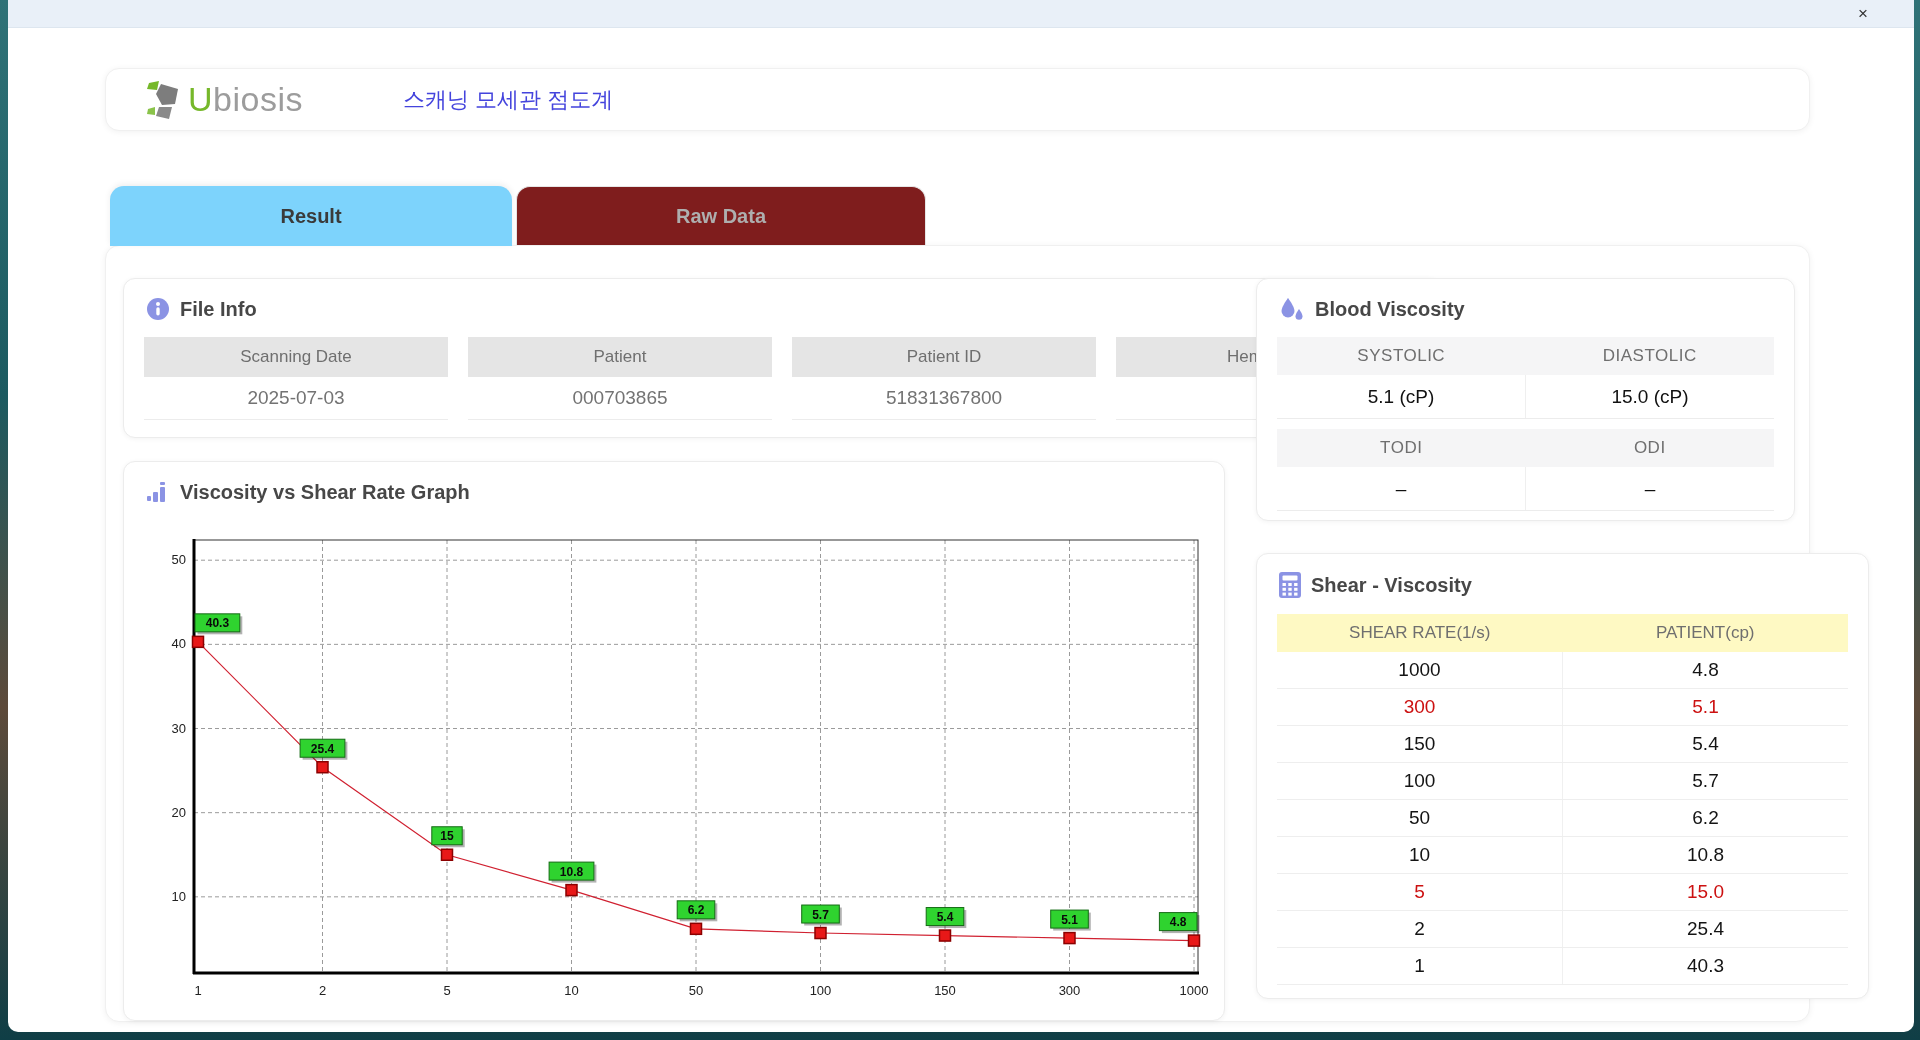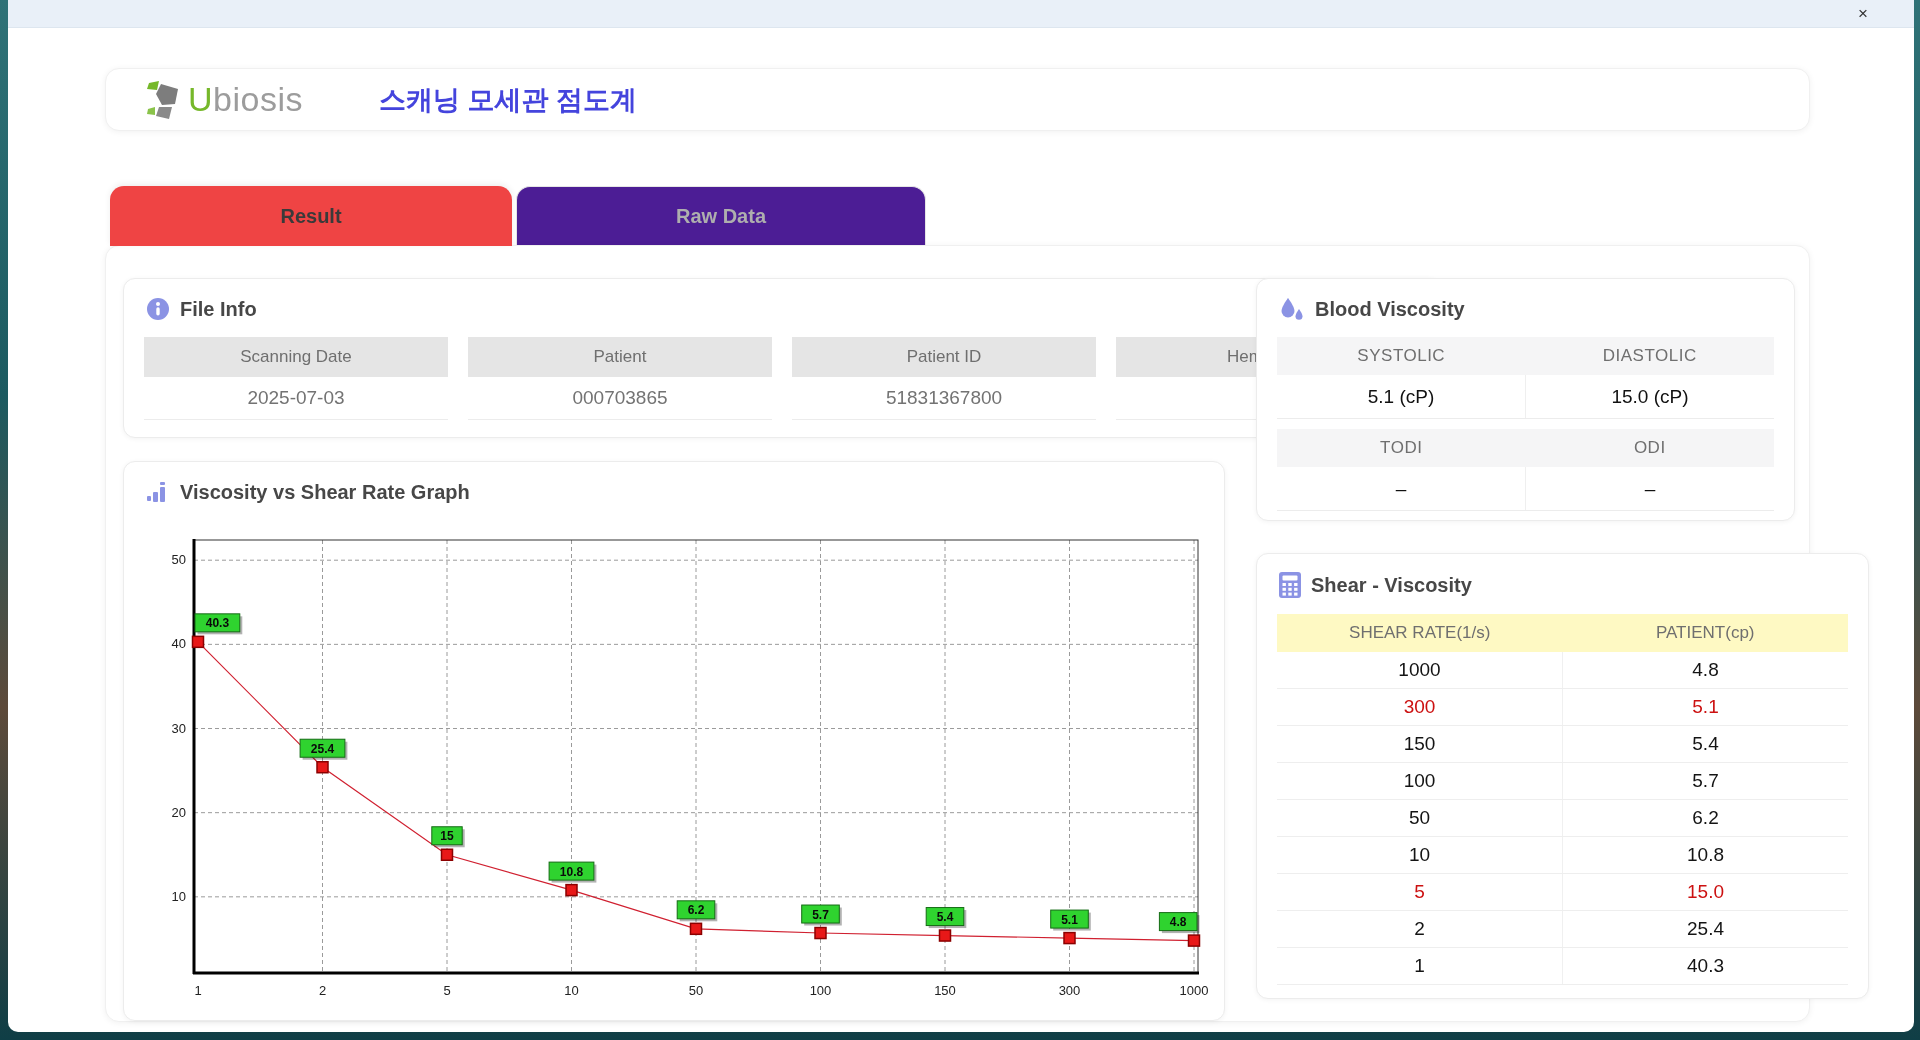--- a/index.html
+++ b/index.html
@@ -17,28 +17,28 @@
   .card { position:absolute; background:#fff; border:1px solid #f0f0f0; border-radius:14px;
     box-shadow:0 1px 6px rgba(0,0,0,0.06); }
 
   
   .header-card { left:97px; top:68px; width:1705px; height:63px; display:flex; align-items:center; }
   .logo-wrap { display:flex; align-items:center; margin-left:36px; }
   .logo-mark { width:42px; height:40px; }
   .brand { font-size:34px; font-weight:500; letter-spacing:0.5px; margin-left:4px; }
   .brand .u { color:#76b82a; }
   .brand .rest { color:#9c9c9c; }
-  .app-title { margin-left:76px; font-size:27px; font-weight:bold; color:#4444dd; }
+  .app-title { margin-left:100px; font-size:22px; font-weight:normal; color:#4444dd; }
 
   
   .tab { position:absolute; top:186px; height:60px; border-radius:14px 14px 0 0;
     display:flex; align-items:center; justify-content:center; font-size:20px; font-weight:bold; cursor:pointer; }
-  .tab-result { left:102px; width:402px; background:#ef4444; color:#3a3a3a;
+  .tab-result { left:102px; width:402px; background:#7dd3fc; color:#3a3a3a;
     box-shadow:0 -2px 6px rgba(0,0,0,0.07); z-index:3; }
-  .tab-rawdata { left:508px; width:410px; height:59px; background:#4c1d95; color:#aeaeae;
+  .tab-rawdata { left:508px; width:410px; height:59px; background:#7f1d1d; color:#aeaeae;
     border:1px solid #e6e6e6; border-bottom:none; z-index:1; }
 
   .main-card { left:97px; top:245px; width:1705px; height:777px; z-index:2; }
 
   
   .panel { position:absolute; background:#fff; border:1px solid #ececec; border-radius:12px;
     box-shadow:0 1px 5px rgba(0,0,0,0.05); }
   .panel-title { display:flex; align-items:center; gap:10px; margin:18px 0 0 22px;
     font-size:20px; font-weight:bold; color:#474747; }
 

